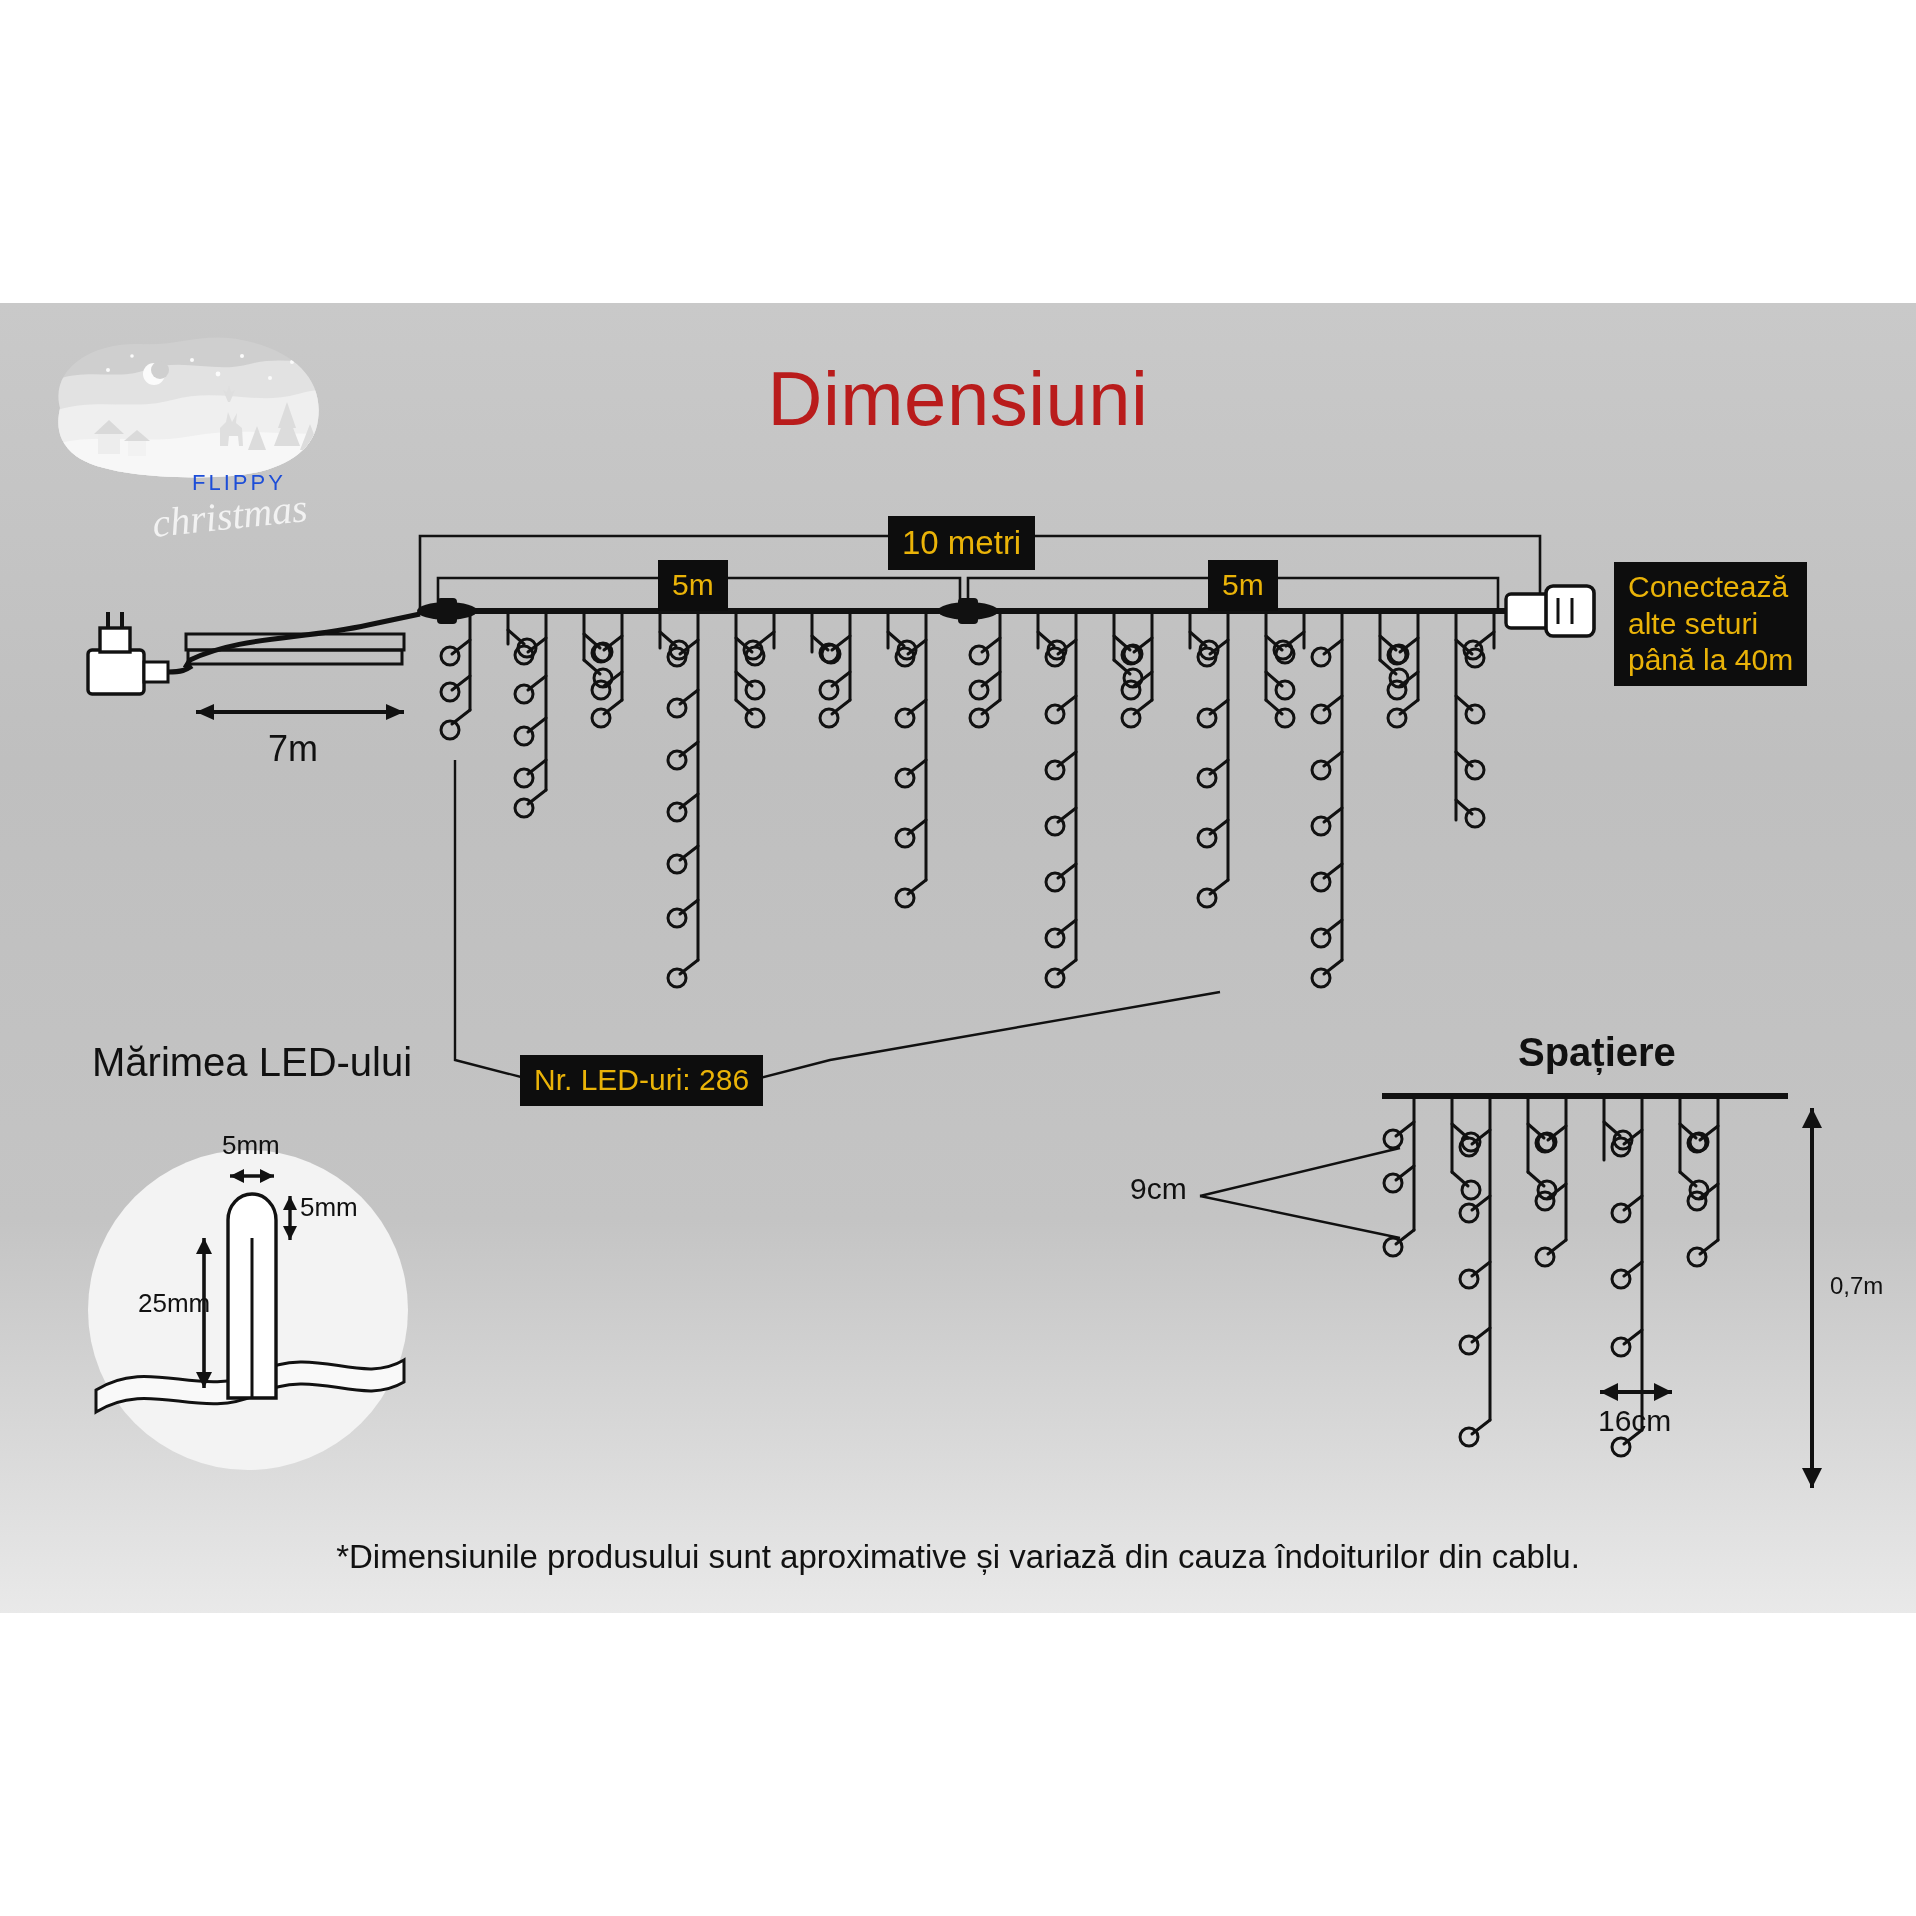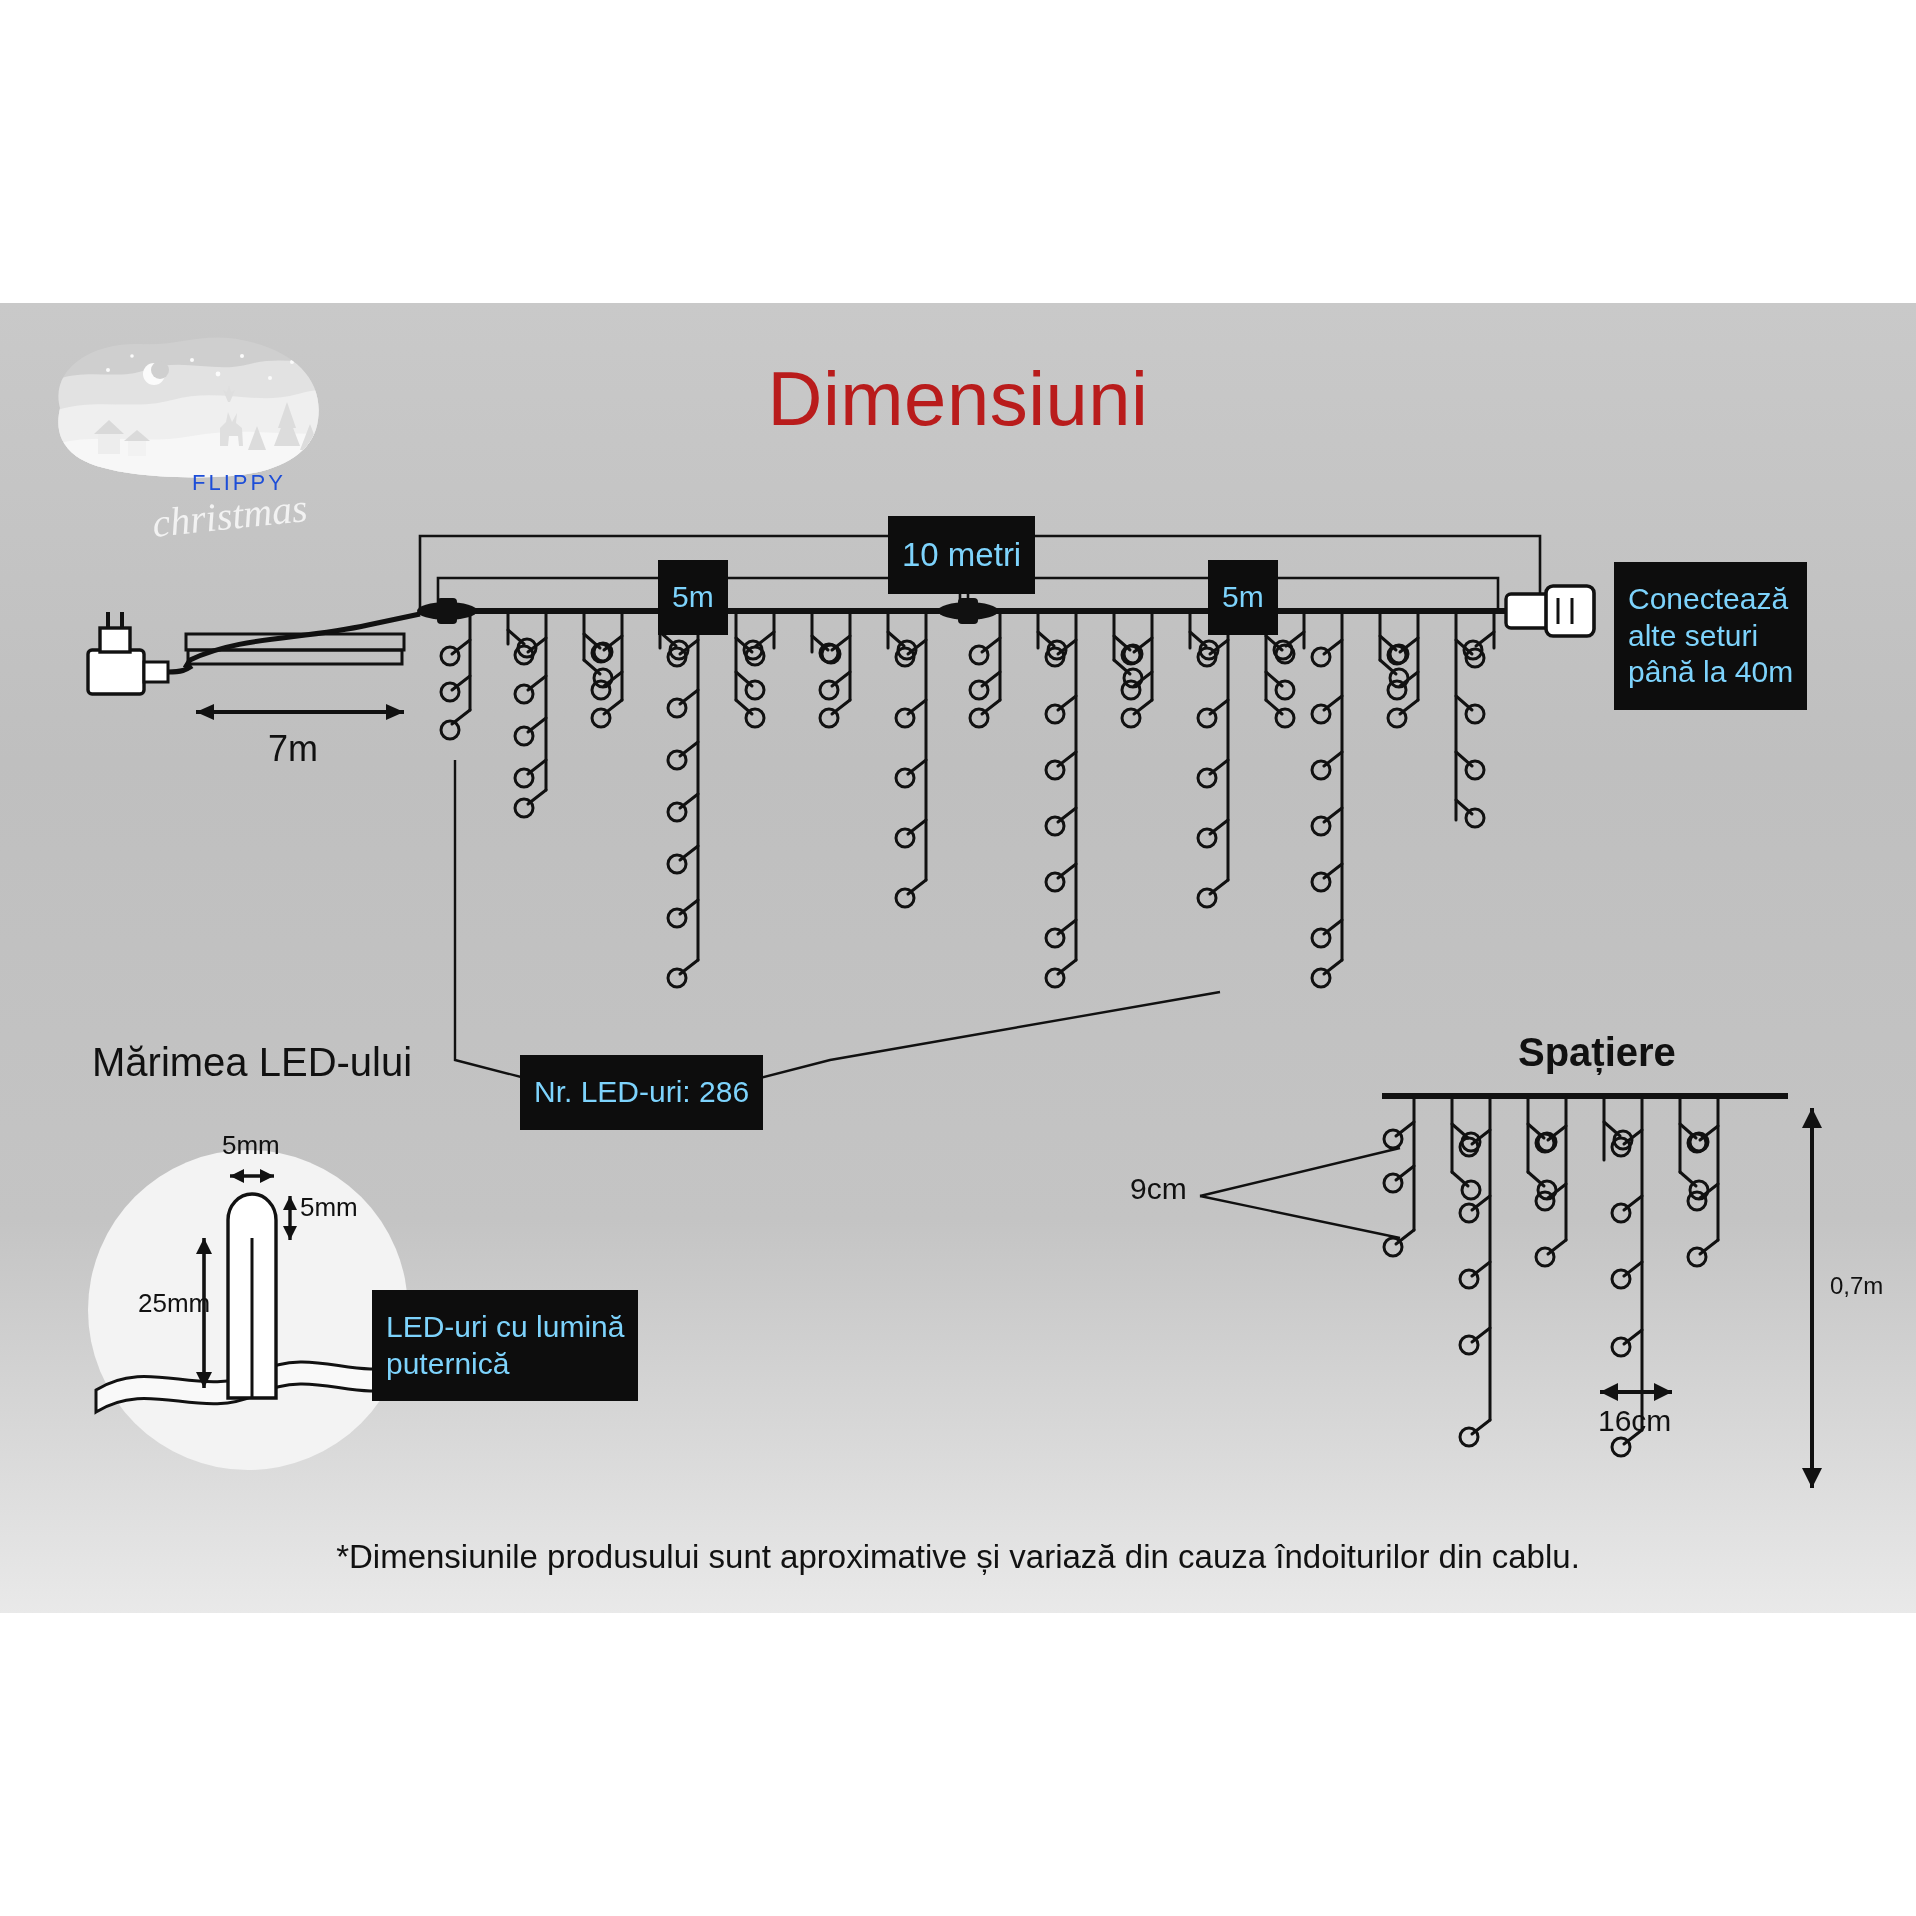--- a/index.html
+++ b/index.html
@@ -34,23 +34,23 @@
   }
   .logo-text2{
     position:absolute;left:110px;top:162px;
     font-size:40px;color:#f2f2f2;
     font-family:"Liberation Serif", serif;font-style:italic;
     transform:rotate(-6deg);
   }
   
   .lbl{
     position:absolute;
-    background:#0d0d0d;color:#7dd3fc;
+    background:#0d0d0d;color:#eab308;
     font-size:30px;line-height:1.22;
-    padding:19px 14px;
+    padding:7px 14px;
     white-space:pre;
     text-align:center;
   }
   .lbl.big{font-size:33px;}
   
   .txt{
     position:absolute;color:#111;white-space:pre;
   }
   .footnote{
     position:absolute;left:0;top:1538px;width:1916px;text-align:center;
@@ -575,22 +575,20 @@
   <div class="lbl" style="left:520px;top:1055px;">Nr. LED-uri: 286</div>
 
   <div class="txt" style="left:92px;top:1040px;font-size:40px;">Mărimea LED-ului</div>
 
   <div class="txt" style="left:222px;top:1130px;font-size:26px;">5mm</div>
 
   <div class="txt" style="left:300px;top:1192px;font-size:26px;">5mm</div>
 
   <div class="txt" style="left:138px;top:1288px;font-size:26px;">25mm</div>
 
-  <div class="lbl" style="left:372px;top:1290px;text-align:left;">LED-uri cu lumină
-puternică</div>
 
   <div class="txt" style="left:1518px;top:1030px;font-size:40px;font-weight:bold;">Spațiere</div>
 
   <div class="txt" style="left:1130px;top:1172px;font-size:30px;">9cm</div>
 
   <div class="txt" style="left:1598px;top:1404px;font-size:30px;">16cm</div>
 
   <div class="txt" style="left:1830px;top:1272px;font-size:24px;">0,7m</div>
 
   <div class="footnote">*Dimensiunile produsului sunt aproximative și variază din cauza îndoiturilor din cablu.</div>

